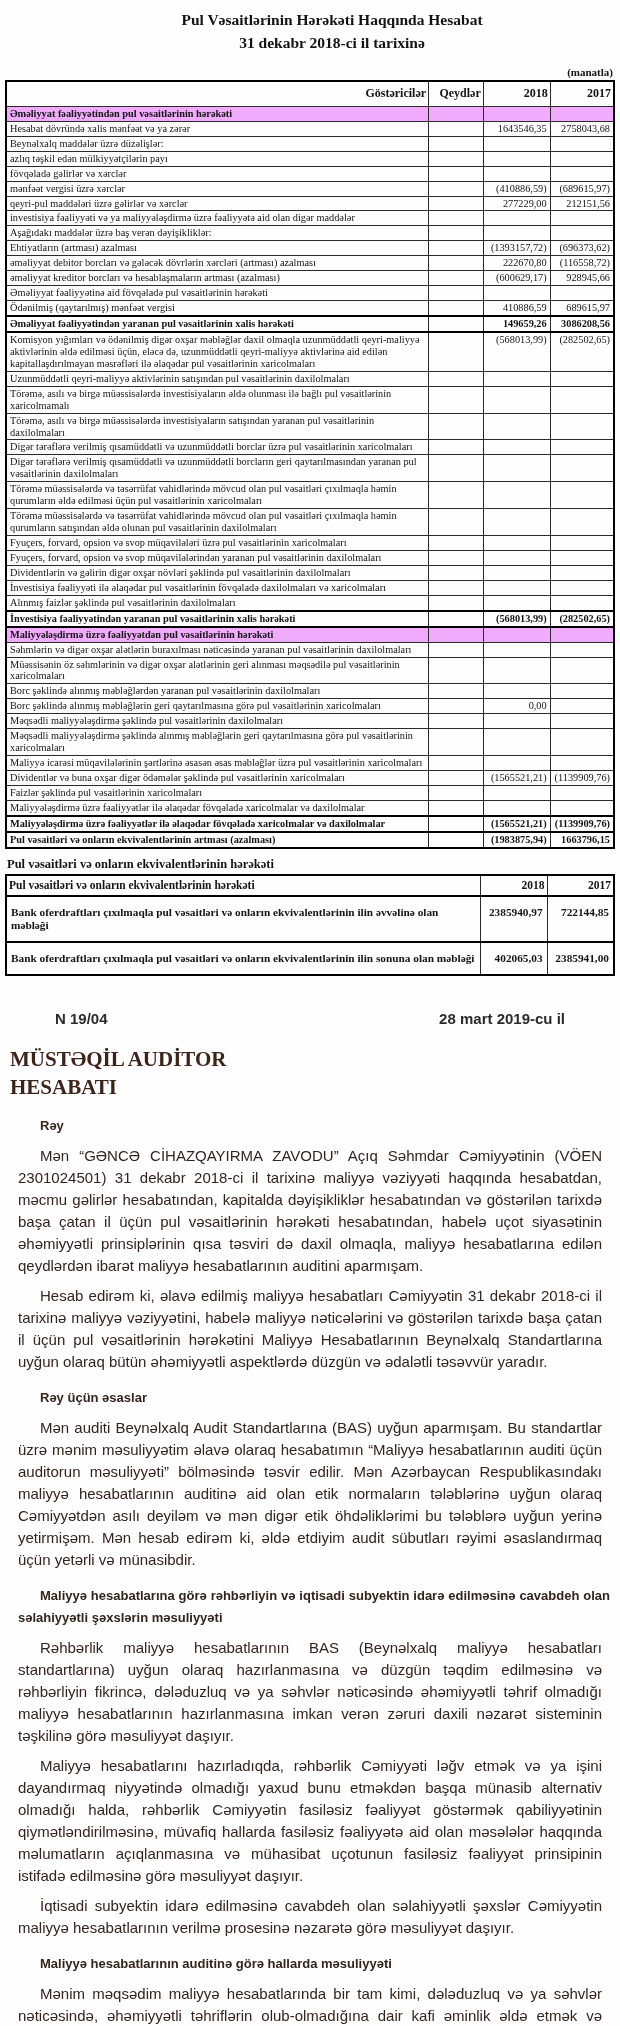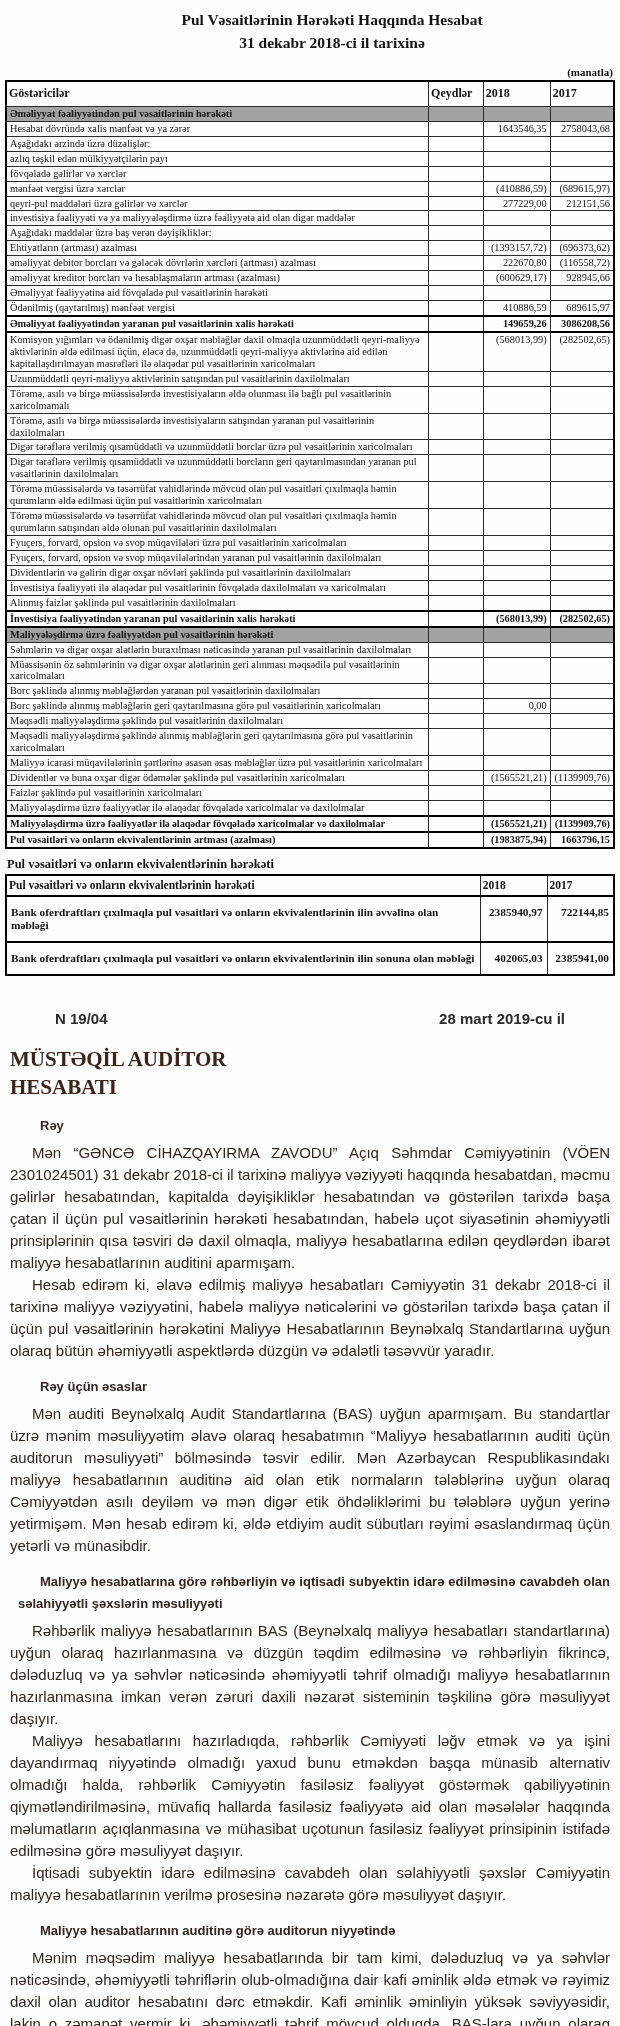--- a/index.html
+++ b/index.html
@@ -11,36 +11,36 @@
   
   .doc-title { text-align:center; font-weight:bold; font-size:15.5px; line-height:19px; margin:4px 0 0 0; color:#141414;padding-left:44px;}
   .currency-note { text-align:right; font-weight:bold; font-size:11px; margin:14px 7px 2px 0; color:#141414;}
   
   table.fin-table {
     width:610px; margin:0 5px; border-collapse:collapse;
     font-size:10.3px; line-height:1.16; color:#141414;
     border:2px solid #000;
   }
   table.fin-table th, table.fin-table td { border:1px solid #2a2a2a; padding:1px 3px; vertical-align:top; }
-  table.fin-table th { font-weight:bold; text-align:left; font-size:12px; padding:5px 2px; vertical-align:middle; }
+  table.fin-table th { font-weight:bold; text-align:right; font-size:12px; padding:5px 2px; vertical-align:middle; }
   td.cell-label { text-align:left; }
   td.cell-num { text-align:right; white-space:nowrap; }
-  tr.row-section td { background:#a3a3a3; font-weight:bold; }
+  tr.row-section td { background:#f0abfc; font-weight:bold; }
   tr.row-bold td { font-weight:bold; border-top:2px solid #000; border-bottom:2px solid #000; }
   .table2-wrap { margin-top:8px; }
   .table2-title { font-weight:bold; font-size:12.5px; margin:0 0 2px 7px; color:#141414;}
   table.fin-table.t2 { font-size:11.3px; }
   table.fin-table.t2 td { padding:9px 4px; }
   table.fin-table.t2 th { font-size:11.5px; padding:3px 2px;}
   
   .letter { font-family:"Liberation Sans", sans-serif; color:#33241d; padding:0 10px; }
   .ref-line { display:flex; justify-content:space-between; font-weight:bold; font-size:15px; margin:34px 0 0 0; padding:0 45px; color:#2b2b2b;}
   .main-heading { text-align:left; font-family:"Liberation Serif", serif; font-weight:bold; font-size:21px; line-height:28px; margin:18px 0 10px 0; color:#3d241b; }
   .sec-heading { font-weight:bold; font-size:13px; line-height:22px; margin:14px 0 5px 8px; text-indent:22px; text-align:justify; }
-  .body-par { font-size:15px; line-height:22px; text-align:justify; text-indent:22px; margin:0; }
+  .body-par { font-size:15px; line-height:22px; text-align:justify; text-indent:22px; margin:8px; }
 </style>
 </head>
 <body>
 
 <div class="page">
 
   <p class="doc-title">Pul Vəsaitlərinin Hərəkəti Haqqında Hesabat</p>
   <p class="doc-title">31 dekabr 2018-ci il tarixinə</p>
 
   <p class="currency-note">(manatla)</p>
@@ -67,21 +67,21 @@
           <td class="cell-num"></td>
           <td class="cell-num"></td>
         </tr>
         <tr>
           <td class="cell-label">Hesabat dövründə xalis mənfəət və ya zərər</td>
           <td class="cell-num"></td>
           <td class="cell-num">1643546,35</td>
           <td class="cell-num">2758043,68</td>
         </tr>
         <tr>
-          <td class="cell-label">Aşağıdakı ərzində üzrə düzəlişlər:</td>
+          <td class="cell-label">Beynəlxalq maddələr üzrə düzəlişlər:</td>
           <td class="cell-num"></td>
           <td class="cell-num"></td>
           <td class="cell-num"></td>
         </tr>
         <tr>
           <td class="cell-label">azlıq təşkil edən mülkiyyətçilərin payı</td>
           <td class="cell-num"></td>
           <td class="cell-num"></td>
           <td class="cell-num"></td>
         </tr>
@@ -359,19 +359,19 @@
     <div>
         <p class="sec-heading">Rəy</p>
         <p class="body-par">Mən “GƏNCƏ CİHAZQAYIRMA ZAVODU” Açıq Səhmdar Cəmiyyətinin (VÖEN 2301024501) 31 dekabr 2018-ci il tarixinə maliyyə vəziyyəti haqqında hesabatdan, məcmu gəlirlər hesabatından, kapitalda dəyişikliklər hesabatından və göstərilən tarixdə başa çatan il üçün pul vəsaitlərinin hərəkəti hesabatından, habelə uçot siyasətinin əhəmiyyətli prinsiplərinin qısa təsviri də daxil olmaqla, maliyyə hesabatlarına edilən qeydlərdən ibarət maliyyə hesabatlarının auditini aparmışam.</p>
         <p class="body-par">Hesab edirəm ki, əlavə edilmiş maliyyə hesabatları Cəmiyyətin 31 dekabr 2018-ci il tarixinə maliyyə vəziyyətini, habelə maliyyə nəticələrini və göstərilən tarixdə başa çatan il üçün pul vəsaitlərinin hərəkətini Maliyyə Hesabatlarının Beynəlxalq Standartlarına uyğun olaraq bütün əhəmiyyətli aspektlərdə düzgün və ədalətli təsəvvür yaradır.</p>
         <p class="sec-heading">Rəy üçün əsaslar</p>
         <p class="body-par">Mən auditi Beynəlxalq Audit Standartlarına (BAS) uyğun aparmışam. Bu standartlar üzrə mənim məsuliyyətim əlavə olaraq hesabatımın “Maliyyə hesabatlarının auditi üçün auditorun məsuliyyəti” bölməsində təsvir edilir. Mən Azərbaycan Respublikasındakı maliyyə hesabatlarının auditinə aid olan etik normaların tələblərinə uyğun olaraq Cəmiyyətdən asılı deyiləm və mən digər etik öhdəliklərimi bu tələblərə uyğun yerinə yetirmişəm. Mən hesab edirəm ki, əldə etdiyim audit sübutları rəyimi əsaslandırmaq üçün yetərli və münasibdir.</p>
         <p class="sec-heading">Maliyyə hesabatlarına görə rəhbərliyin və iqtisadi subyektin idarə edilməsinə cavabdeh olan səlahiyyətli şəxslərin məsuliyyəti</p>
         <p class="body-par">Rəhbərlik maliyyə hesabatlarının BAS (Beynəlxalq maliyyə hesabatları standartlarına) uyğun olaraq hazırlanmasına və düzgün təqdim edilməsinə və rəhbərliyin fikrincə, dələduzluq və ya səhvlər nəticəsində əhəmiyyətli təhrif olmadığı maliyyə hesabatlarının hazırlanmasına imkan verən zəruri daxili nəzarət sisteminin təşkilinə görə məsuliyyət daşıyır.</p>
         <p class="body-par">Maliyyə hesabatlarını hazırladıqda, rəhbərlik Cəmiyyəti ləğv etmək və ya işini dayandırmaq niyyətində olmadığı yaxud bunu etməkdən başqa münasib alternativ olmadığı halda, rəhbərlik Cəmiyyətin fasiləsiz fəaliyyət göstərmək qabiliyyətinin qiymətləndirilməsinə, müvafiq hallarda fasiləsiz fəaliyyətə aid olan məsələlər haqqında məlumatların açıqlanmasına və mühasibat uçotunun fasiləsiz fəaliyyət prinsipinin istifadə edilməsinə görə məsuliyyət daşıyır.</p>
         <p class="body-par">İqtisadi subyektin idarə edilməsinə cavabdeh olan səlahiyyətli şəxslər Cəmiyyətin maliyyə hesabatlarının verilmə prosesinə nəzarətə görə məsuliyyət daşıyır.</p>
-        <p class="sec-heading">Maliyyə hesabatlarının auditinə görə auditorun niyyətində</p>
+        <p class="sec-heading">Maliyyə hesabatlarının auditinə görə hallarda məsuliyyəti</p>
         <p class="body-par">Mənim məqsədim maliyyə hesabatlarında bir tam kimi, dələduzluq və ya səhvlər nəticəsində, əhəmiyyətli təhriflərin olub-olmadığına dair kafi əminlik əldə etmək və rəyimiz daxil olan auditor hesabatını dərc etməkdir. Kafi əminlik əminliyin yüksək səviyyəsidir, lakin o zəmanət vermir ki, əhəmiyyətli təhrif mövcud olduqda, BAS-lara uyğun olaraq aparılmış audit onu həmişə aşkarlayır. Təhriflər dələduzluq və ya səhvlər nəticəsində yarana bilər və  ayrılıqda yaxud  məcmu olaraq, istifadəçilərin belə maliyyə hesabtları əsasında qəbul etdikləri iqtisadi qərarlarına təsiretmə ehtimalı  olduğu halda, əhəmiyyətli hesab edilir.</p>
       </div>
 
   </div>
 
 </div>
 
 </body></html>

